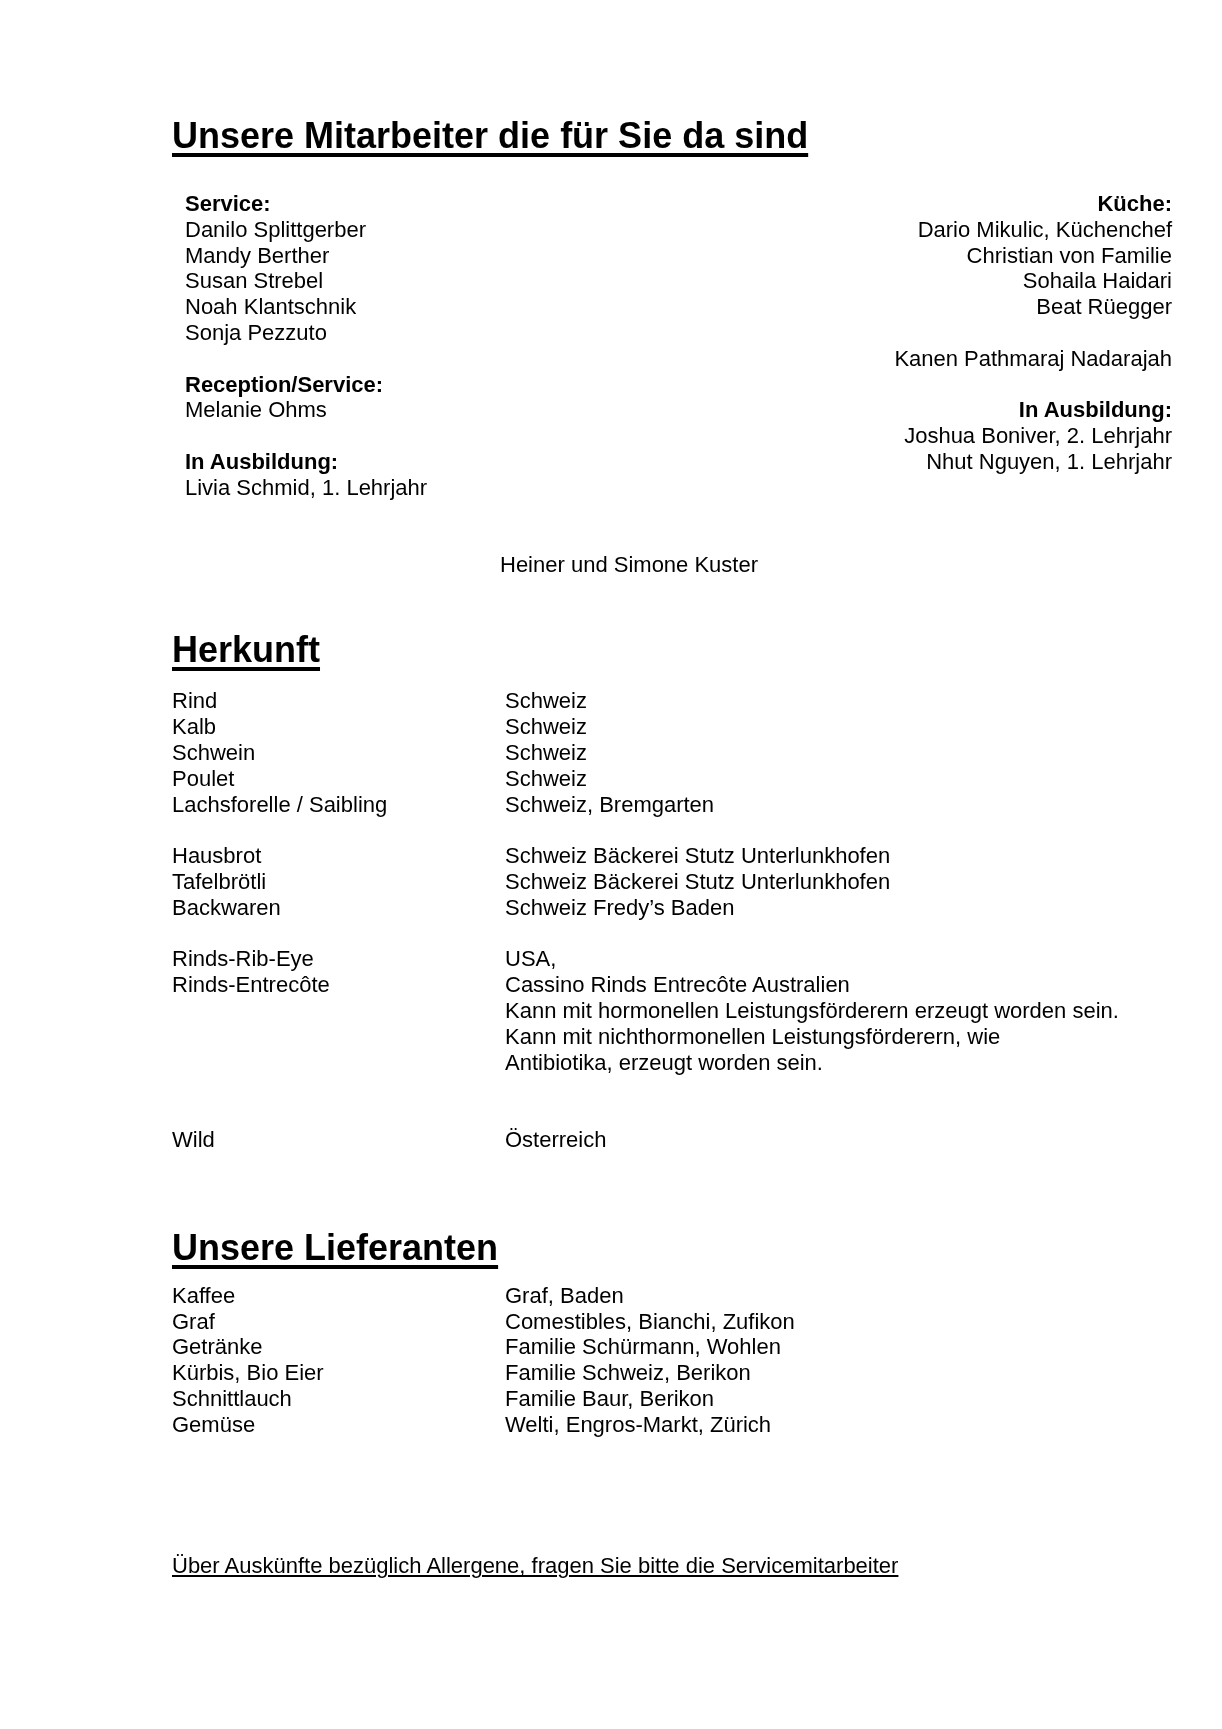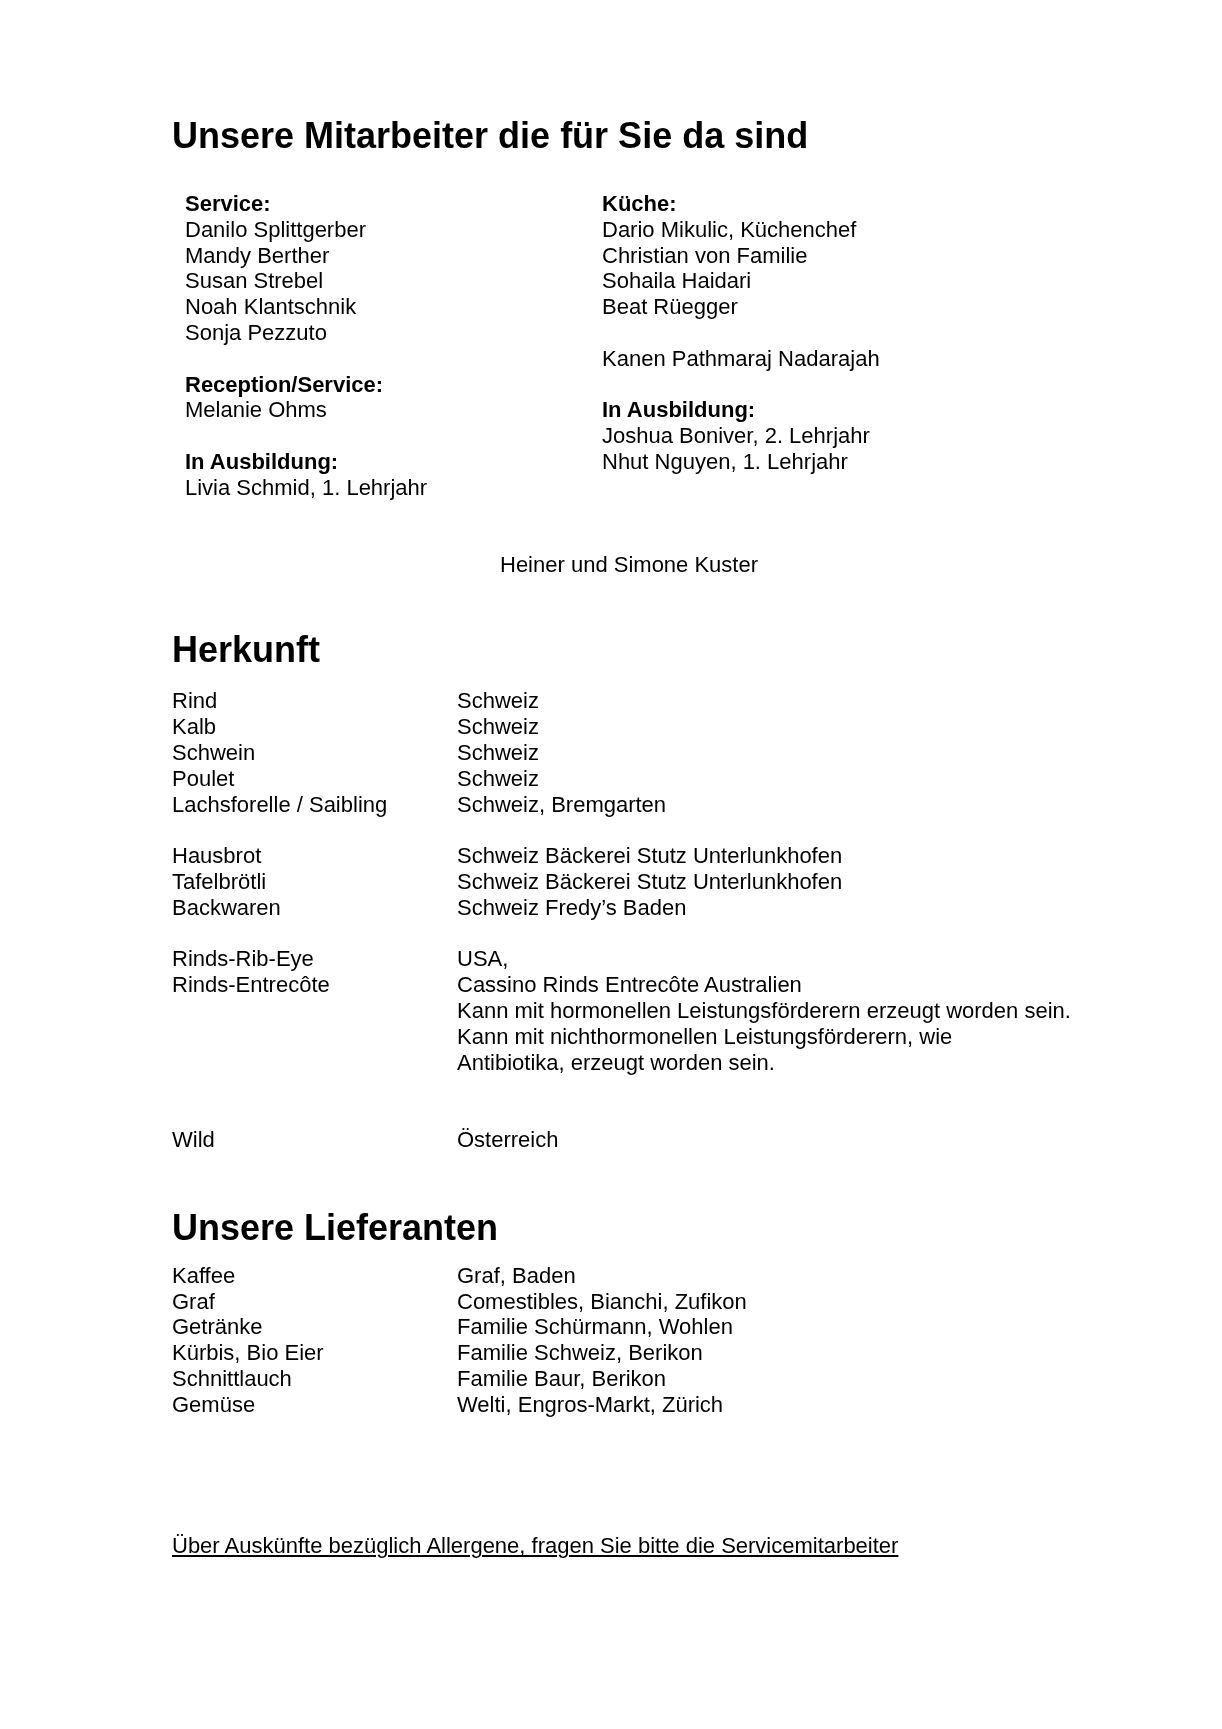--- a/index.html
+++ b/index.html
@@ -19,49 +19,51 @@
     box-sizing: border-box;
     width: 1222px;
     height: 1729px;
     padding: 115px 50px 0 172px;
   }
   .heading {
     font-size: 36px;
     line-height: 42px;
     font-weight: bold;
     margin: 0;
+    text-decoration: underline;
     text-decoration-thickness: 3.5px;
     text-underline-offset: 5px;
     letter-spacing: 0px;
   }
   .line {
     font-size: 22px;
     line-height: 25.8px;
     height: 25.8px;
     white-space: nowrap;
   }
   .b { font-weight: bold; }
   .staff {
     display: flex;
     margin-top: 34px;
     padding-left: 13px;
   }
   .staff-col-left { width: 417px; flex-shrink: 0; }
-  .staff-col-right { flex: 1; }
+  .staff-col-right { flex: 1; text-align: right; }
   .kuster-line {
     margin-top: 51px;
     padding-left: 328px;
   }
   .section-herkunft .heading { margin-top: 52px; margin-bottom: 17px; }
-  .section-lieferanten .heading { margin-top: 54px; margin-bottom: 14px; }
+  .section-lieferanten .heading { margin-top: 74px; margin-bottom: 14px; }
   .row {
     display: flex;
     font-size: 22px;
     line-height: 25.8px;
     height: 25.8px;
+    gap: 48px;
   }
   .row .lbl { width: 285px; flex-shrink: 0; white-space: nowrap; }
   .row .val { white-space: nowrap; }
   .footer-note {
     margin-top: 116px;
     font-size: 22px;
     line-height: 25.8px;
     white-space: nowrap;
     text-decoration: underline;
   }

